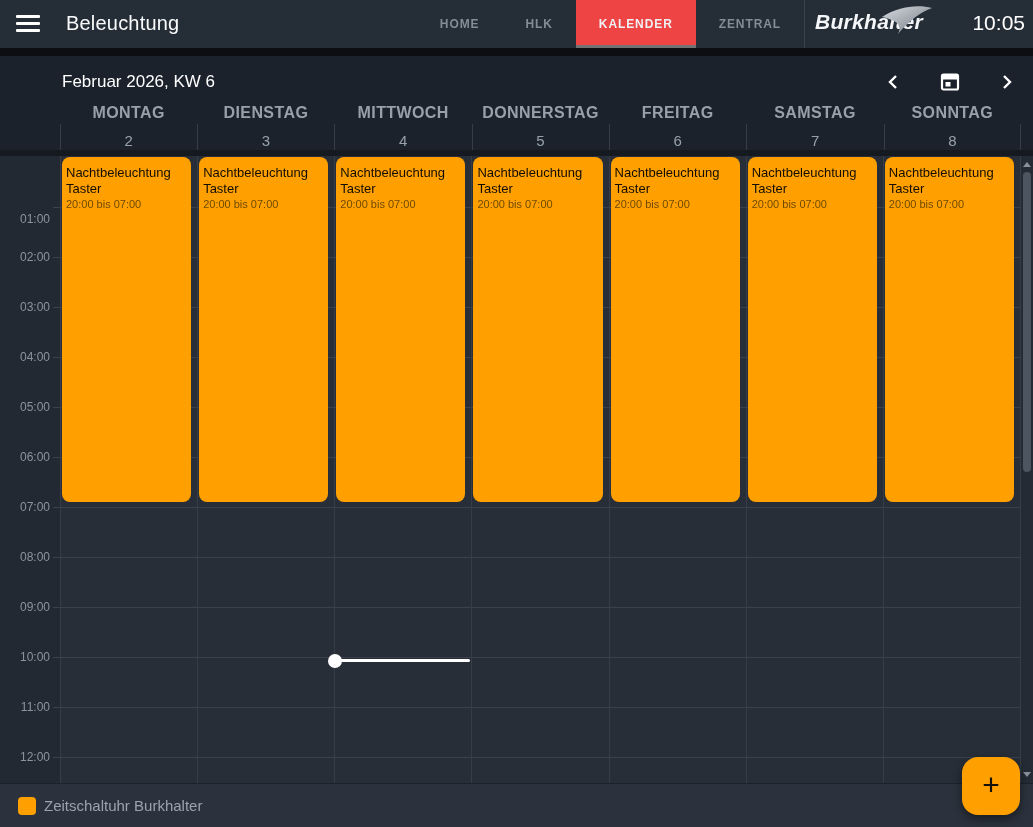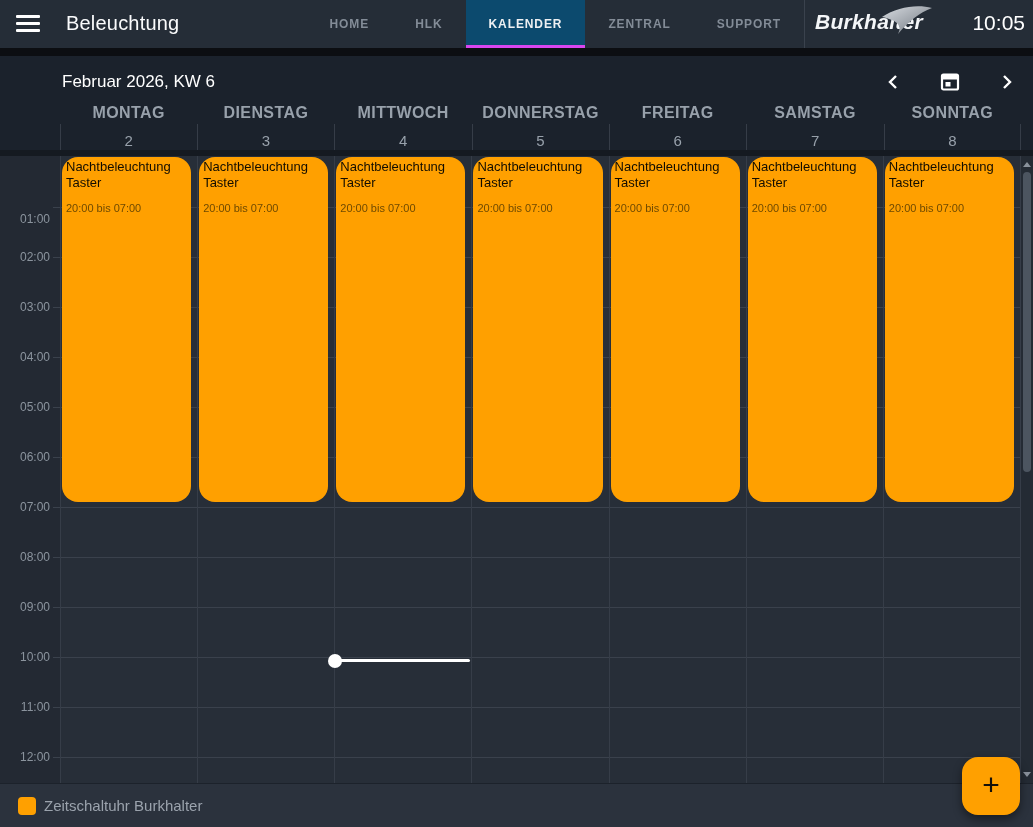--- a/index.html
+++ b/index.html
@@ -8,21 +8,21 @@
   .stage { position:relative; width:1033px; height:827px; overflow:hidden; }
 
   
   .appbar { position:absolute; left:0; top:0; width:1033px; height:48px; background:#252d37; z-index:30; }
   .hamburger { position:absolute; left:16px; top:15px; width:24px; height:18px; cursor:pointer; }
   .hamburger i { display:block; width:24px; height:2.6px; background:#fff; border-radius:1px; margin-bottom:4.6px; }
   .app-title { position:absolute; left:66px; top:12px; font-size:20px; color:#fafbfc; font-weight:500; letter-spacing:.2px; }
   .tabs { position:absolute; top:0; bottom:0; right:229px; display:flex; align-items:stretch; }
   .tab { display:flex; align-items:center; padding:0 23px; font-size:12px; font-weight:bold;
          letter-spacing:.9px; color:#838c97; cursor:pointer; }
-  .tab.active { background:#0c4a6e; color:#eef0f2; border-bottom:3px solid #d946ef; padding-top:3px; }
+  .tab.active { background:#ef4444; color:#eef0f2; border-bottom:3px solid #737373; padding-top:3px; }
   .bar-divider { position:absolute; right:228px; top:0; width:1px; height:48px; background:#3a424d; }
   .logo { position:absolute; left:815px; top:0; height:48px; width:120px; }
   .logo-text { position:absolute; left:0; top:10px; font-size:21px; font-weight:bold; font-style:italic;
                color:#f4f6f8; letter-spacing:.3px; }
   .logo-swoosh { position:absolute; left:66px; top:2px; }
   .clock { position:absolute; right:8px; top:11px; font-size:21px; color:#fff; font-weight:400; }
 
   
   .toolbar { position:absolute; left:0; top:48px; width:1033px; height:102px; background:#1b222c;
              border-top:8px solid #0c0e12; z-index:20; }
@@ -42,23 +42,23 @@
   .hourlines { position:absolute; left:60px; top:51px; width:961px; height:551px;
                background:repeating-linear-gradient(to bottom,#3a414c 0 1px,transparent 1px 50px); }
   .ticks { position:absolute; left:53px; top:51px; width:7px; height:551px;
            background:repeating-linear-gradient(to bottom,#3a414c 0 1px,transparent 1px 50px); }
   .tlabel { position:absolute; left:0; width:50px; height:18px; line-height:18px; text-align:right;
             font-size:12px; color:#8b949e; }
   .cols { position:absolute; left:60px; top:0; width:961px; height:627px; display:flex;
           border-right:1px solid #363d48; }
   .col { flex:1 1 0; position:relative; border-left:1px solid #363d48; }
   .event { position:absolute; left:1px; right:6px; top:1px; height:345px; background:#FFA000;
-           border-radius:16px; padding:2px 4px; cursor:pointer; overflow:hidden; }
+           border-radius:8px; padding:8px 4px; cursor:pointer; overflow:hidden; }
   .ev-title { display:block; font-size:13px; line-height:15.5px; color:#120d00; }
-  .ev-time  { display:block; font-size:11px; line-height:14px; color:#6f4a00; margin-top:11px; }
+  .ev-time  { display:block; font-size:11px; line-height:14px; color:#6f4a00; margin-top:1px; }
   .now-dot { position:absolute; left:-7px; top:498px; width:14px; height:14px; border-radius:50%;
              background:#fff; z-index:5; }
   .now-line { position:absolute; left:0; right:1px; top:503px; height:3px; background:#fff;
               border-radius:2px; z-index:4; }
 
   
   .scrollbar { position:absolute; right:0; top:0; width:12px; height:627px; background:#242b34; }
   .sb-up { position:absolute; top:6px; left:2px; width:0; height:0; border-left:4px solid transparent;
            border-right:4px solid transparent; border-bottom:5px solid #89919b; cursor:pointer; }
   .sb-down { position:absolute; bottom:6px; left:2px; width:0; height:0; border-left:4px solid transparent;
@@ -88,21 +88,20 @@
         <i></i>
         <i></i>
         <i></i>
       </div>
     <div class="app-title">Beleuchtung</div>
     <div class="tabs">
       <div class="tab">HOME</div>
       <div class="tab">HLK</div>
       <div class="tab active">KALENDER</div>
       <div class="tab">ZENTRAL</div>
-      <div class="tab">SUPPORT</div>
     </div>
     <div class="bar-divider"></div>
     <div class="logo">
       <span class="logo-text">Burkhalter</span>
       <svg class="logo-swoosh" width="52" height="42" viewBox="0 0 52 42">
         <defs>
           <linearGradient id="sw" x1="0" y1="0" x2="1" y2="1">
             <stop offset="0" stop-color="#d8dce1"></stop>
               <stop offset="1" stop-color="#6e757e"></stop>
           </linearGradient>

